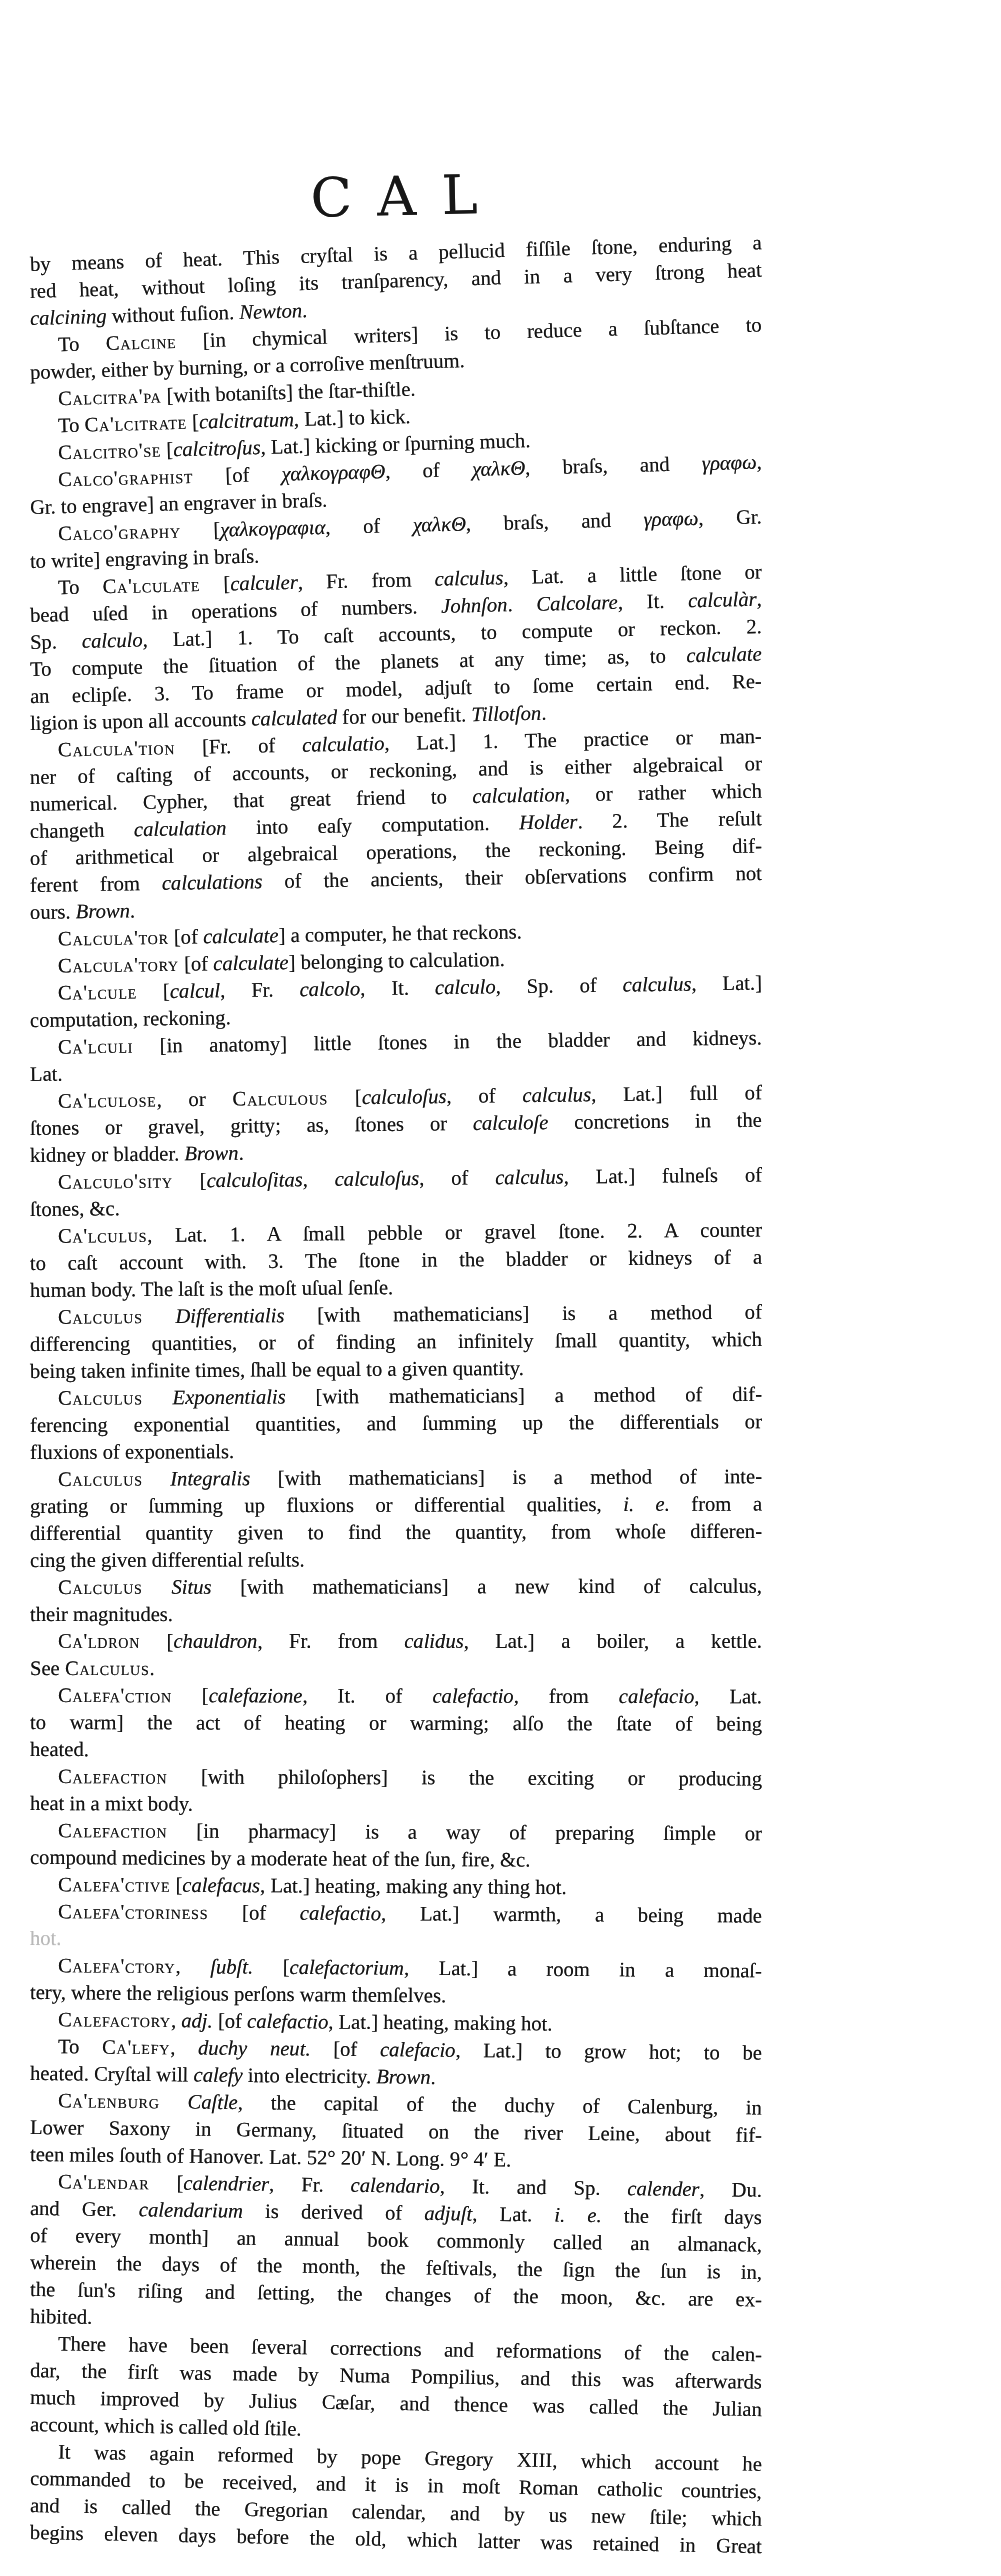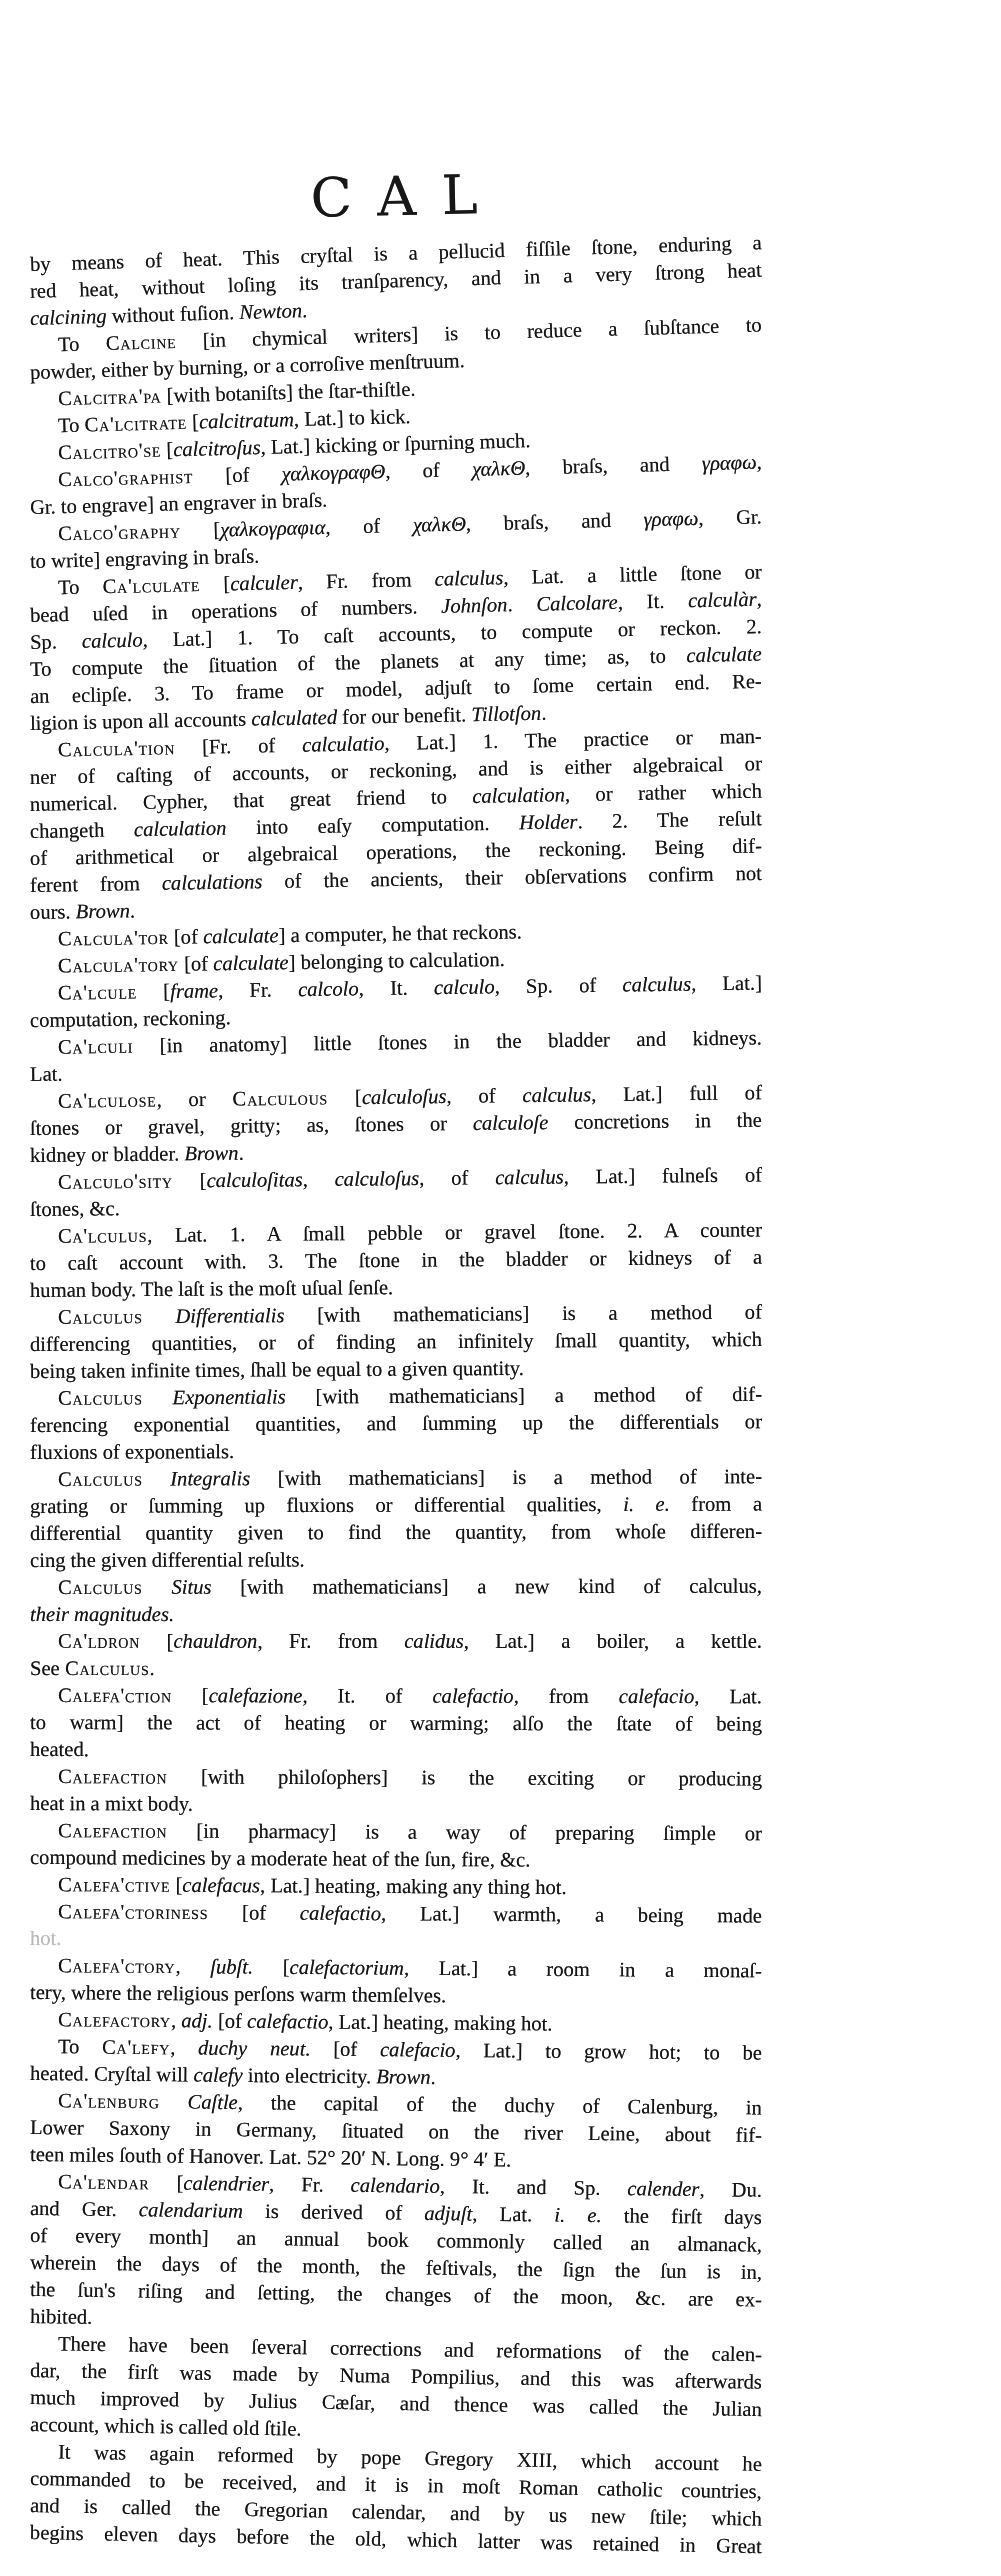--- a/index.html
+++ b/index.html
@@ -73,21 +73,21 @@
       <div class="line endline" style="transform: rotate(-1.144deg);">ligion is upon all accounts <i>calculated</i> for our benefit.  <i>Tillotſon</i>.</div>
       <div class="line indent" style="transform: rotate(-1.112deg);"><span class="sc">Calcula'tion</span> [Fr. of <i>calculatio</i>, Lat.] 1. The practice or man-</div>
       <div class="line" style="transform: rotate(-1.079deg);">ner of caſting of accounts, or reckoning, and is either algebraical or</div>
       <div class="line" style="transform: rotate(-1.046deg);">numerical.  Cypher, that great friend to <i>calculation</i>, or rather which</div>
       <div class="line" style="transform: rotate(-1.013deg);">changeth <i>calculation</i> into eaſy computation. <i>Holder</i>.  2. The reſult</div>
       <div class="line" style="transform: rotate(-0.981deg);">of arithmetical or algebraical operations, the reckoning.  Being dif-</div>
       <div class="line" style="transform: rotate(-0.948deg);">ferent from <i>calculations</i> of the ancients, their obſervations confirm not</div>
       <div class="line endline" style="transform: rotate(-0.915deg);">ours.  <i>Brown</i>.</div>
       <div class="line indent endline" style="transform: rotate(-0.883deg);"><span class="sc">Calcula'tor</span> [of <i>calculate</i>] a computer, he that reckons.</div>
       <div class="line indent endline" style="transform: rotate(-0.85deg);"><span class="sc">Calcula'tory</span> [of <i>calculate</i>] belonging to calculation.</div>
-      <div class="line indent" style="transform: rotate(-0.817deg);"><span class="sc">Ca'lcule</span> [<i>frame</i>, Fr.  <i>calcolo</i>, It.  <i>calculo</i>, Sp.  of <i>calculus</i>, Lat.]</div>
+      <div class="line indent" style="transform: rotate(-0.817deg);"><span class="sc">Ca'lcule</span> [<i>calcul</i>, Fr.  <i>calcolo</i>, It.  <i>calculo</i>, Sp.  of <i>calculus</i>, Lat.]</div>
       <div class="line endline" style="transform: rotate(-0.785deg);">computation, reckoning.</div>
       <div class="line indent" style="transform: rotate(-0.752deg);"><span class="sc">Ca'lculi</span> [in anatomy] little ſtones in the bladder and kidneys.</div>
       <div class="line endline" style="transform: rotate(-0.719deg);">Lat.</div>
       <div class="line indent" style="transform: rotate(-0.687deg);"><span class="sc">Ca'lculose</span>, or <span class="sc">Calculous</span> [<i>calculoſus</i>, of <i>calculus</i>, Lat.] full of</div>
       <div class="line" style="transform: rotate(-0.654deg);">ſtones or gravel, gritty;  as, ſtones or <i>calculoſe</i> concretions in the</div>
       <div class="line endline" style="transform: rotate(-0.621deg);">kidney or bladder.  <i>Brown</i>.</div>
       <div class="line indent" style="transform: rotate(-0.588deg);"><span class="sc">Calculo'sity</span> [<i>calculoſitas</i>, <i>calculoſus</i>, of <i>calculus</i>, Lat.] fulneſs of</div>
       <div class="line endline" style="transform: rotate(-0.556deg);">ſtones, &amp;c.</div>
       <div class="line indent" style="transform: rotate(-0.523deg);"><span class="sc">Ca'lculus</span>, Lat. 1. A ſmall pebble or gravel ſtone.  2. A counter</div>
       <div class="line" style="transform: rotate(-0.49deg);">to caſt account with.  3. The ſtone in the bladder or kidneys of a</div>
@@ -96,21 +96,21 @@
       <div class="line" style="transform: rotate(-0.392deg);">differencing quantities, or of finding an infinitely ſmall quantity, which</div>
       <div class="line endline" style="transform: rotate(-0.36deg);">being taken infinite times, ſhall be equal to a given quantity.</div>
       <div class="line indent" style="transform: rotate(-0.327deg);"><span class="sc">Calculus</span> <i>Exponentialis</i> [with mathematicians] a method of dif-</div>
       <div class="line" style="transform: rotate(-0.294deg);">ferencing exponential quantities, and ſumming up the differentials or</div>
       <div class="line endline" style="transform: rotate(-0.262deg);">fluxions of exponentials.</div>
       <div class="line indent" style="transform: rotate(-0.229deg);"><span class="sc">Calculus</span> <i>Integralis</i> [with mathematicians] is a method of inte-</div>
       <div class="line" style="transform: rotate(-0.196deg);">grating or ſumming up fluxions or differential qualities, <i>i. e.</i> from a</div>
       <div class="line" style="transform: rotate(-0.163deg);">differential quantity given to find the quantity, from whoſe differen-</div>
       <div class="line endline" style="transform: rotate(-0.131deg);">cing the given differential reſults.</div>
       <div class="line indent" style="transform: rotate(-0.098deg);"><span class="sc">Calculus</span> <i>Situs</i> [with mathematicians] a new kind of calculus,</div>
-      <div class="line endline" style="transform: rotate(-0.033deg); font-style: italic;">their magnitudes.</div>
+      <div class="line endline" style="transform: rotate(-0.033deg);">their magnitudes.</div>
       <div class="line indent" style="transform: rotate(0deg);"><span class="sc">Ca'ldron</span> [<i>chauldron</i>, Fr.  from <i>calidus</i>, Lat.]  a boiler, a kettle.</div>
       <div class="line endline" style="transform: rotate(0.033deg);">See <span class="sc">Calculus</span>.</div>
       <div class="line indent" style="transform: rotate(0.098deg);"><span class="sc">Calefa'ction</span> [<i>calefazione</i>, It.  of <i>calefactio</i>, from <i>calefacio</i>, Lat.</div>
       <div class="line" style="transform: rotate(0.131deg);">to warm] the act of heating or warming;  alſo the ſtate of being</div>
       <div class="line endline" style="transform: rotate(0.163deg);">heated.</div>
       <div class="line indent" style="transform: rotate(0.196deg);"><span class="sc">Calefaction</span> [with philoſophers] is the exciting or producing</div>
       <div class="line endline" style="transform: rotate(0.229deg);">heat in a mixt body.</div>
       <div class="line indent" style="transform: rotate(0.262deg);"><span class="sc">Calefaction</span> [in pharmacy] is a way of preparing ſimple or</div>
       <div class="line endline" style="transform: rotate(0.294deg);">compound medicines by a moderate heat of the ſun, fire, &amp;c.</div>
       <div class="line indent endline" style="transform: rotate(0.327deg);"><span class="sc">Calefa'ctive</span> [<i>calefacus</i>, Lat.] heating, making any thing hot.</div>

